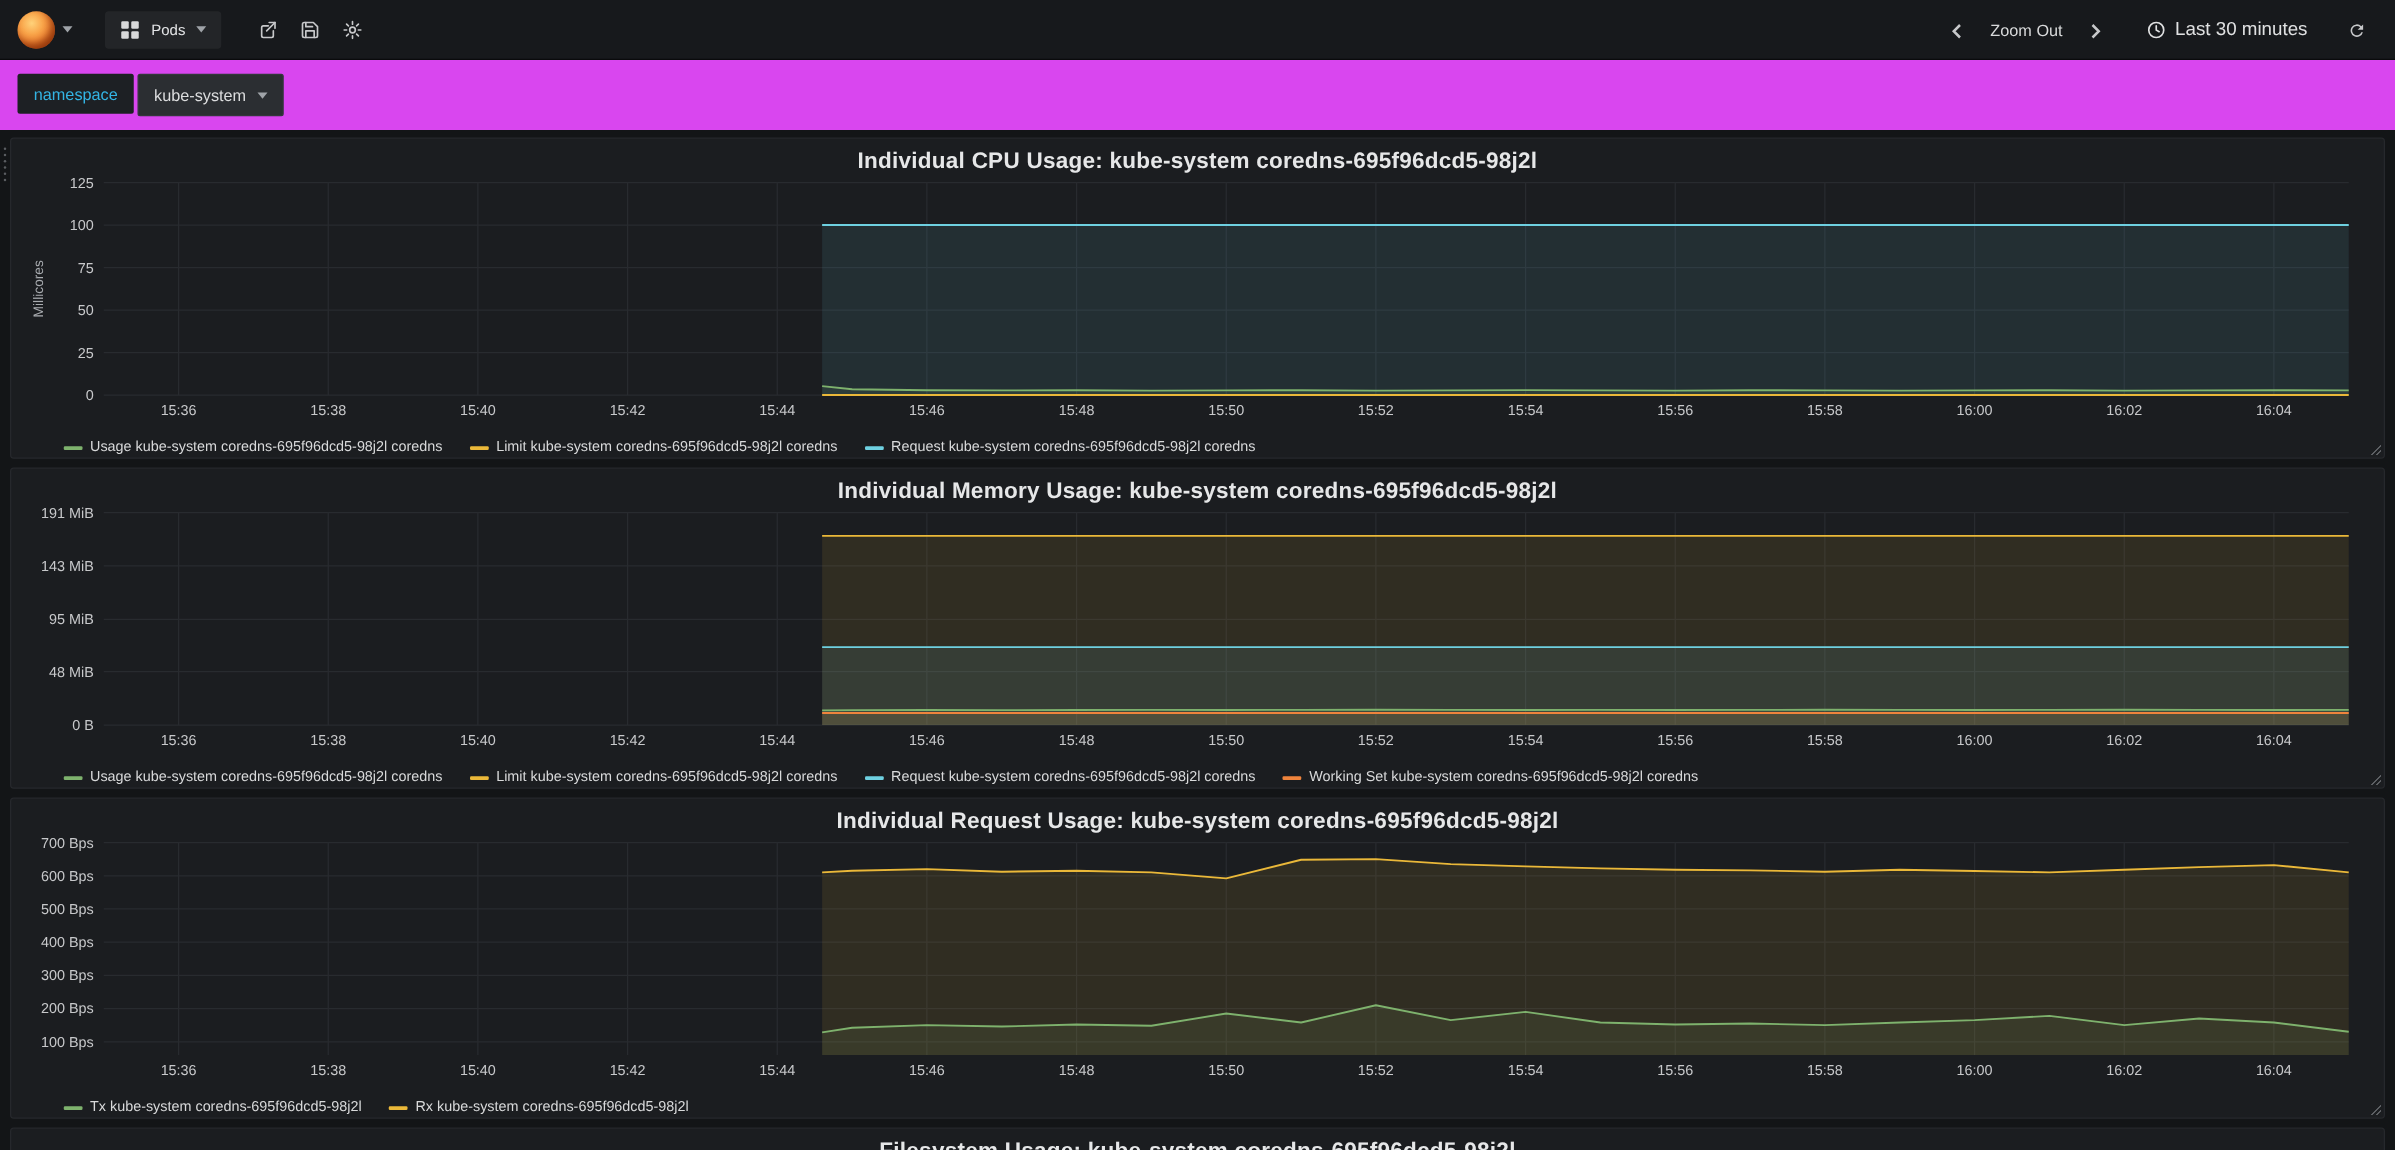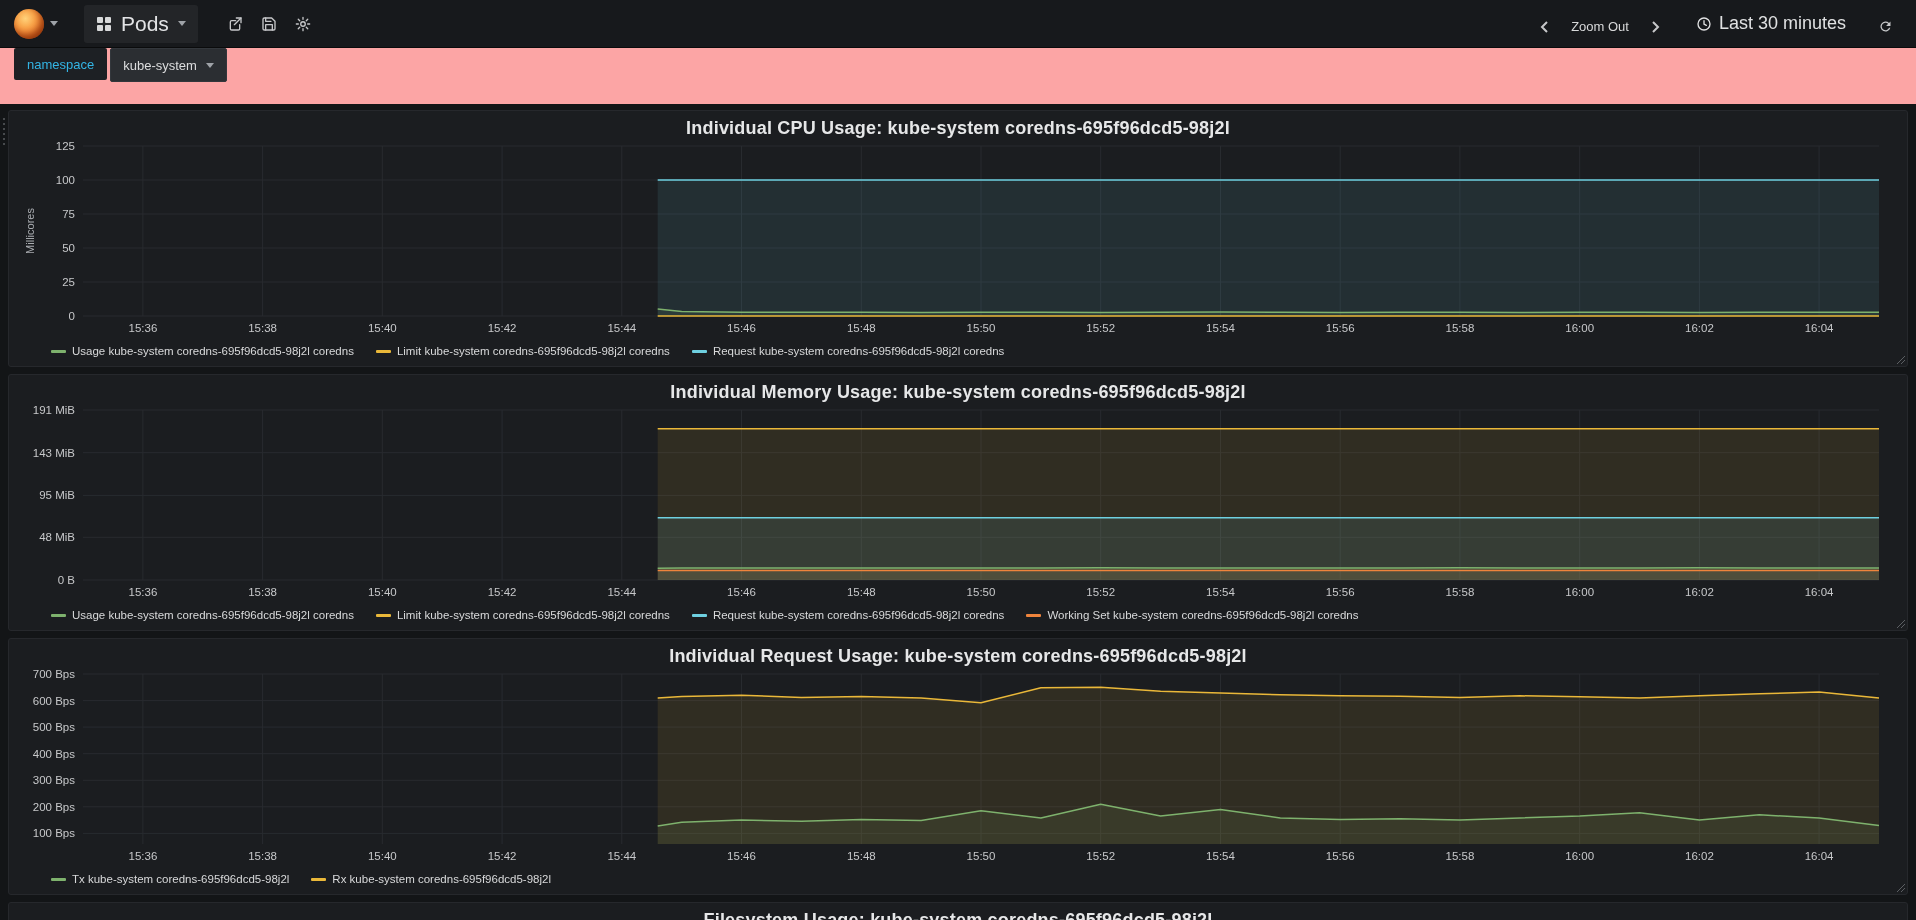--- a/index.html
+++ b/index.html
@@ -10,47 +10,47 @@
   .navbar{height:48px;display:flex;align-items:center;padding:0 14px;
     background:#17191c;border-bottom:1px solid #0a0b0c}
   .logo-wrap{display:flex;align-items:center;gap:6px;margin-right:26px;cursor:pointer}
   .logo{width:30px;height:30px;border-radius:50%;display:inline-block;
     background:radial-gradient(circle at 38% 32%, #ffd27a 0%, #f9a54a 32%, #e8681f 72%, #c14d12 100%);
     box-shadow:inset -3px -4px 6px rgba(90,25,0,.55)}
   .caret{width:0;height:0;border-left:4px solid transparent;border-right:4px solid transparent;
     border-top:5px solid #9fa3a8;display:inline-block}
   .dash-picker{display:flex;align-items:center;gap:9px;background:rgba(255,255,255,.055);
     padding:7px 12px;border-radius:3px;cursor:pointer;margin-right:20px}
-  .dash-picker .title{font-size:21px;color:#e3e4e6}
+  .dash-picker .title{font-size:12px;color:#e3e4e6}
   .icon-btn{background:none;border:none;cursor:pointer;padding:6px 9px;display:inline-flex;
     align-items:center;gap:7px;color:#c7c8ca;font-family:inherit;font-size:13px}
   .icon-btn svg{display:block}
   .nav-right{margin-left:auto;display:flex;align-items:flex-end;gap:4px}
   .zoom-label{color:#d8d9da;font-size:13px}
-  .time-label{font-size:18px;color:#e0e1e2}
+  .time-label{font-size:15px;color:#e0e1e2}
 
   
-  .submenu{height:56px;display:flex;gap:12px;padding:0 14px;background:#fca5a5}
+  .submenu{height:56px;display:flex;align-items:center;gap:12px;padding:0 14px;background:#d946ef}
   .var-group{display:flex;align-items:stretch;gap:3px}
   .var-label{display:flex;align-items:center;padding:0 13px;height:32px;background:#1d2024;
     border-radius:2px;color:#33b5e5;font-size:13px}
   .var-value{display:flex;align-items:center;gap:9px;padding:16px 12px;height:32px;background:#2b2e32;
     border-radius:2px;color:#dcddde;font-size:13px;cursor:pointer;border:1px solid #33373c}
 
   
   .dash{padding:6px 8px;position:relative}
   .row-handle{position:absolute;left:1px;top:14px;width:6px;display:flex;flex-direction:column;gap:3px;cursor:grab}
   .row-handle i{width:2px;height:2px;border-radius:50%;background:#5a5d61;display:block;margin:0 auto}
   section.panel{height:257px;background:#1b1d20;border:1px solid #26282c;border-radius:3px;
     margin-bottom:7px;padding:5px 12px 2px;position:relative}
   .panel-title{height:24px;line-height:24px;text-align:center;font-size:18px;font-weight:700;
     color:#e6e7e8;letter-spacing:.2px;cursor:pointer;white-space:nowrap;overflow:hidden}
   .plot{height:198px;width:100%}
   .plot svg{display:block}
-  .legend{display:flex;align-items:center;gap:22px;height:26px;padding-left:30px;
+  .legend{display:flex;align-items:flex-end;gap:22px;height:26px;padding-left:30px;
     font-size:11.5px;color:#d8d9da;overflow:hidden;white-space:nowrap}
   .legend-item{display:inline-flex;align-items:center;gap:6px;cursor:pointer}
   .swatch{width:15px;height:3px;border-radius:1px;display:inline-block}
   .grid{stroke:#282b2f;stroke-width:1}
   svg text{font-family:"Liberation Sans",sans-serif}
   .xtick{fill:#c7c8ca;font-size:11.5px;text-anchor:middle}
   .ytick{fill:#c7c8ca;font-size:11.5px;text-anchor:end}
   .ylabel{fill:#a9acb0;font-size:11px;text-anchor:middle}
   .resize-handle{position:absolute;right:2px;bottom:2px;width:10px;height:10px;cursor:nwse-resize;
     background:repeating-linear-gradient(135deg,transparent 0 2px,#5c5f63 2px 3px);

